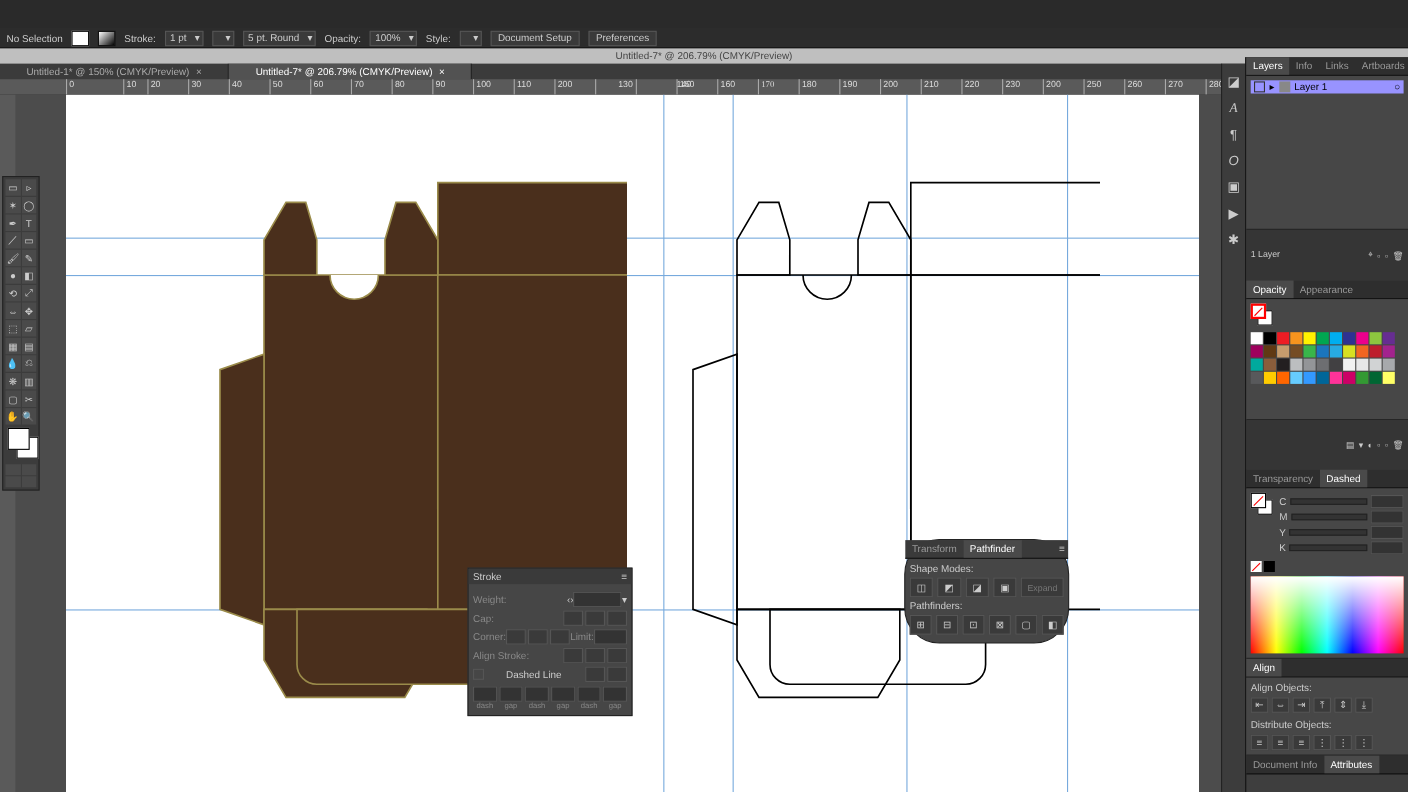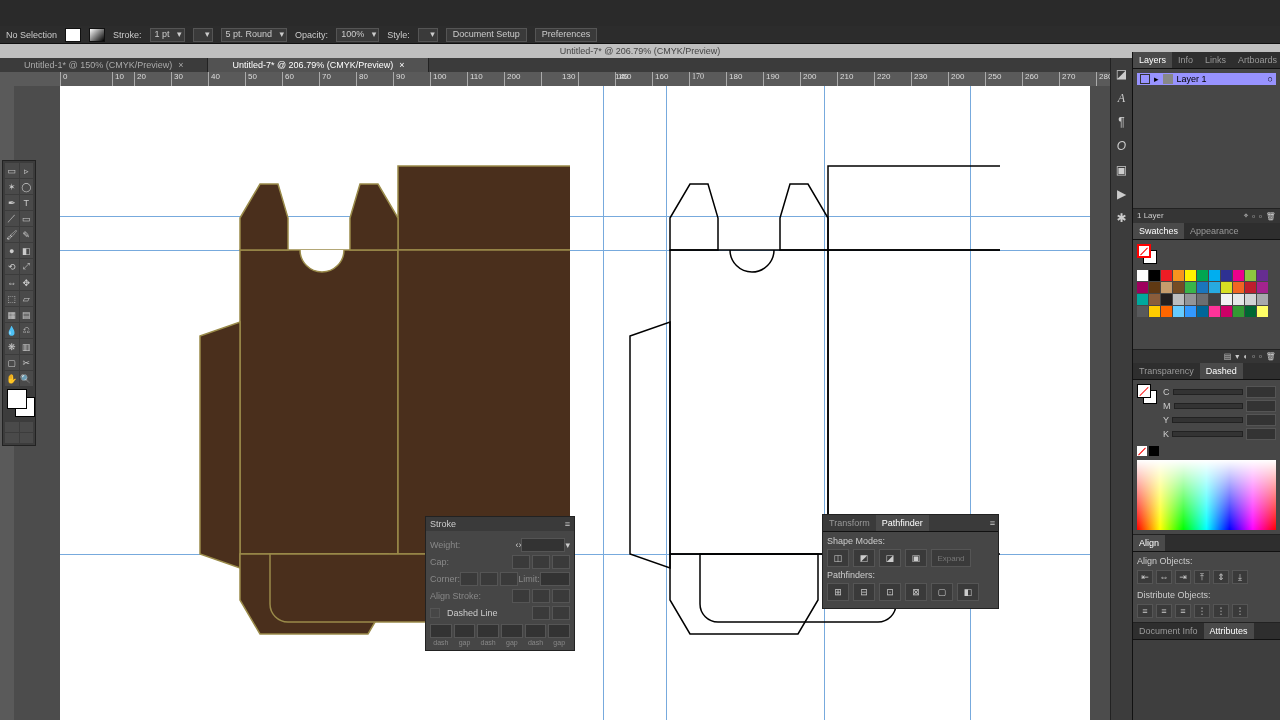--- a/index.html
+++ b/index.html
@@ -45,21 +45,21 @@
 
 #rstrip {position:absolute; right:148px; top:58px; width:22px; bottom:0; background:#3c3c3c; border-left:1px solid #222; display:flex; flex-direction:column; align-items:center; gap:8px; padding-top:8px; font-size:12px;}
 #rstrip .rsbtn{width:16px;height:16px;display:flex;align-items:center;justify-content:center;}
 
 
 #panels{position:absolute; right:0; top:52px; width:148px; bottom:0; background:#3e3e3e; border-left:1px solid #111; font-size:9px; display:flex; flex-direction:column;}
 .ptabs{display:flex; background:#2e2e2e; border-bottom:1px solid #111;}
 .ptabs .pt{padding:3px 6px; color:#999;}
 .ptabs .pt.active{background:#4a4a4a; color:#fff;}
 .pbody{flex:0 0 auto; background:#474747; border-bottom:1px solid #222; padding:4px;}
-.pstatus{background:#353535; padding:2px 4px; display:flex; justify-content:space-between; font-size:8px;}
+.pstatus{background:#353535; padding:18px 4px; display:flex; justify-content:space-between; font-size:8px;}
 .swatchgrid{display:flex;flex-wrap:wrap;gap:1px;}
 .swatchgrid .sw{width:11px;height:11px;}
 .layerrow{display:flex;align-items:center;gap:4px; background:#9893ff; color:#000; padding:1px 3px; margin-bottom:2px;}
 .layerrow .eye{width:10px;height:10px;border:1px solid #333;}
 .fieldrow{display:flex;align-items:center;gap:3px;margin:2px 0;}
 .fieldrow input{background:#333;color:#ccc;border:1px solid #555;width:30px;height:12px;font-size:8px;}
 .spectrum{height:70px;background:linear-gradient(to bottom,#fff,transparent),linear-gradient(to right,red,yellow,lime,cyan,blue,magenta,red);margin-top:4px;}
 .iconsrow{display:flex;gap:3px;margin-top:4px;}
 .iconsrow .ib{width:16px;height:14px;background:#3a3a3a;border:1px solid #555;display:flex;align-items:center;justify-content:center;font-size:9px;}
 
@@ -71,21 +71,21 @@
 .fpanel .frow .lab{color:#888;}
 .fpanel .frow .ctl{display:flex;gap:2px;}
 .fpanel .frow .ctl .b{width:18px;height:14px;background:#3a3a3a;border:1px solid #555;}
 .fpanel .frow .inp{width:44px;height:14px;background:#333;border:1px solid #555;color:#ccc;font-size:9px;padding:0 2px;}
 .fpanel .dashrow{display:flex;gap:2px;margin-top:4px;}
 .fpanel .dashrow .d{flex:1;height:14px;background:#333;border:1px solid #555;}
 .fpanel .dashlab{display:flex;gap:2px;font-size:7px;color:#888;margin-top:1px;}
 .fpanel .dashlab span{flex:1;text-align:center;}
 
 
-#pathfinder{left:822px; top:514px; width:177px;}
+#pathfinder{left:822px; top:490px; width:150px;border-radius:32px;}
 #pathfinder .mbtn{width:22px;height:18px;background:#3a3a3a;border:1px solid #555;display:flex;align-items:center;justify-content:center;}
 #pathfinder .brow{display:flex;gap:4px;margin:3px 0;}
 </style>
 </head>
 <body>
 
 <div id="topspace"></div>
 
 <div id="optbar">
   <span>No Selection</span>
@@ -262,21 +262,21 @@
     <span>1 Layer</span>
     <span class="row" style="gap:4px">
       <span>⌖</span>
       <span>▫</span>
       <span>▫</span>
       <span>🗑</span>
     </span>
   </div>
 
   <div class="ptabs">
-    <div class="pt active">Swatches</div>
+    <div class="pt active">Opacity</div>
     <div class="pt">Appearance</div>
   </div>
   <div class="pbody" style="height:110px">
     <div style="width:22px;height:22px;position:relative;margin-bottom:4px">
       <div style="position:absolute;width:14px;height:14px;border:1px solid #000;background:#fff;top:6px;left:6px"></div>
       <div style="position:absolute;width:14px;height:14px;border:2px solid red;background:#fff;top:0;left:0">
         <div style="position:absolute;width:100%;height:1px;background:red;top:50%;transform:rotate(-45deg)"></div>
       </div>
     </div>
     <div class="swatchgrid" id="swgrid">
@@ -446,21 +446,21 @@
       </div>
     <div class="frow">
         <span class="lab">Align Stroke:</span>
         <span class="ctl">
           <div class="b"></div>
           <div class="b"></div>
           <div class="b"></div>
         </span>
       </div>
     <div class="frow">
-        <span class="row" style="gap:7px">
+        <span class="row" style="gap:20px">
           <div style="width:10px;height:10px;border:1px solid #555"></div>
           <span>Dashed Line</span>
         </span>
         <span class="ctl">
           <div class="b"></div>
           <div class="b"></div>
         </span>
       </div>
     <div class="dashrow">
       <div class="d"></div>

